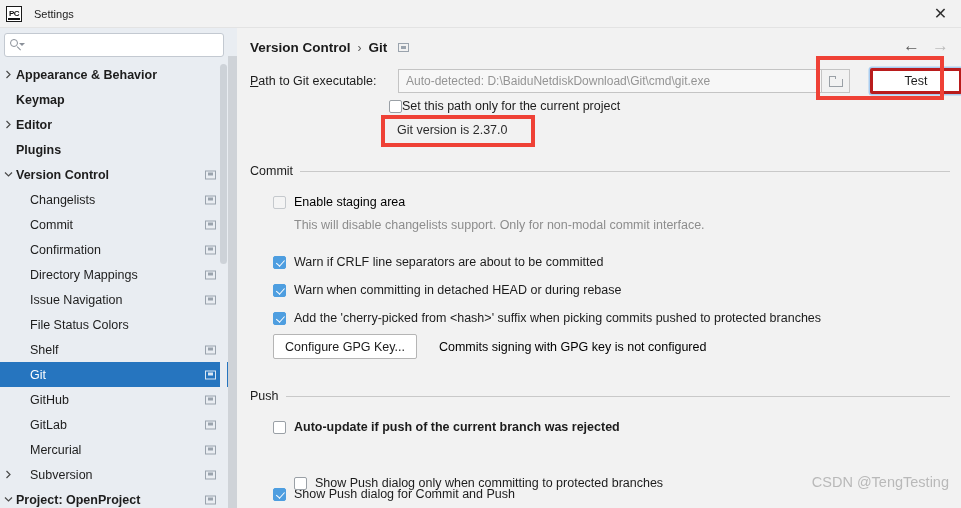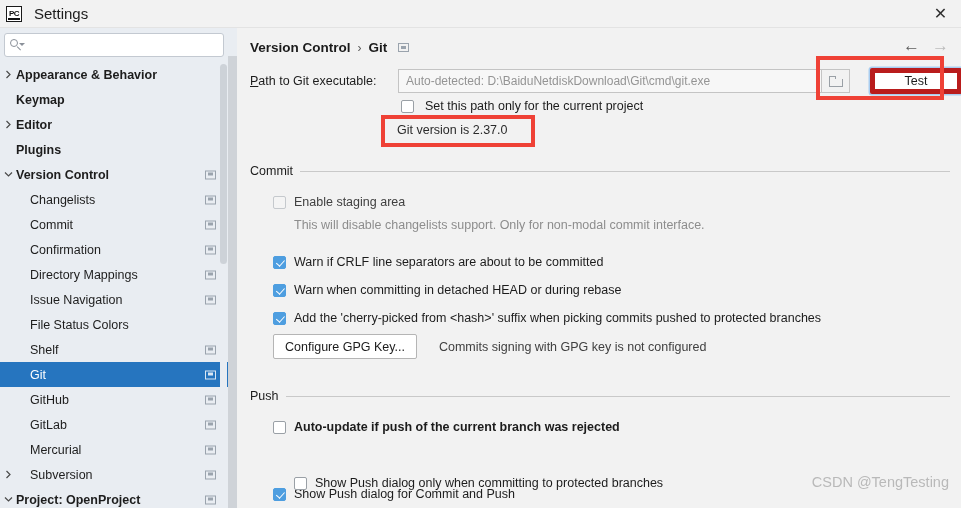--- a/index.html
+++ b/index.html
@@ -29,21 +29,21 @@
     font-size: 8px; font-weight: bold; line-height: 1;
     color: #111; letter-spacing: -0.5px;
     position: relative;
   }
   .titlebar .pc-icon::after{
     content:""; position:absolute; left:1px; right:1px; bottom:1px; height:1.5px;
     background:#111;
   }
   .titlebar .title {
     margin-left: 12px;
-    font-size: 15px; color: #1c1c1c;
+    font-size: 11px; color: #1c1c1c;
   }
   .win-close {
     position: absolute; right: 0; top: 0; width: 41px; height: 27px;
     display: flex; align-items: center; justify-content: center;
     font-size: 16px; color: #303030; cursor: default;
   }
   .titlebar-sep {
     position:absolute; left:0; top:27px; width:961px; height:1px; background:#e3e3e3;
   }
 
@@ -193,48 +193,48 @@
     border: 1.4px solid #9aa0a6; border-top: none;
   }
   .folder-icon .tab {
     position: absolute; left: 0; top: 0; width: 7px; height: 3px;
     border: 1.4px solid #9aa0a6; border-bottom: none;
   }
   .test-btn {
     margin-left: 20px;
     width: 92px; height: 26px; flex: none;
     background: #ffffff;
-    border: 5px solid #b91c1c;
+    border: 3px solid #b91c1c;
     box-shadow: 0 0 0 1.5px #a9cdf0;
     border-radius: 2px;
     font-family: "Liberation Sans", sans-serif; font-size: 12.5px; color: #1c1c1c;
     cursor: default;
   }
 
   .subcheck-row {
-    position: absolute; left: 164px; top: 71px;
-    display: flex; align-items: flex-end; gap: 11px;
+    position: absolute; left: 152px; top: 71px;
+    display: flex; align-items: flex-end; gap: 0;
   }
 
   .version-msg {
     position: absolute; left: 160px; top: 95px;
     font-size: 12.5px; color: #2b2b2b;
   }
 
   
   .section {
     position: absolute; left: 13px; width: 700px;
     display: flex; align-items: center; gap: 7px;
   }
   .section .title { font-size: 12.5px; color: #1c1c1c; white-space: nowrap; }
   .section .rule { flex: 1; height: 1px; background: #c9c9c9; }
 
   .row { position: absolute; display: flex; align-items: center; gap: 8px; }
   .row .txt { font-size: 12.5px; color: #1c1c1c; white-space: nowrap; }
-  .row .txt.dim { color: #404040; }
+  .row .txt.dim { color: #000000; }
   .hint {
     position: absolute; font-size: 12.5px; color: #8d8d8d; white-space: nowrap;
   }
 
   
   .cb {
     width: 13px; height: 13px; flex: none;
     border: 1px solid #9aa0a6; background: #ffffff; border-radius: 2px;
     position: relative;
   }

